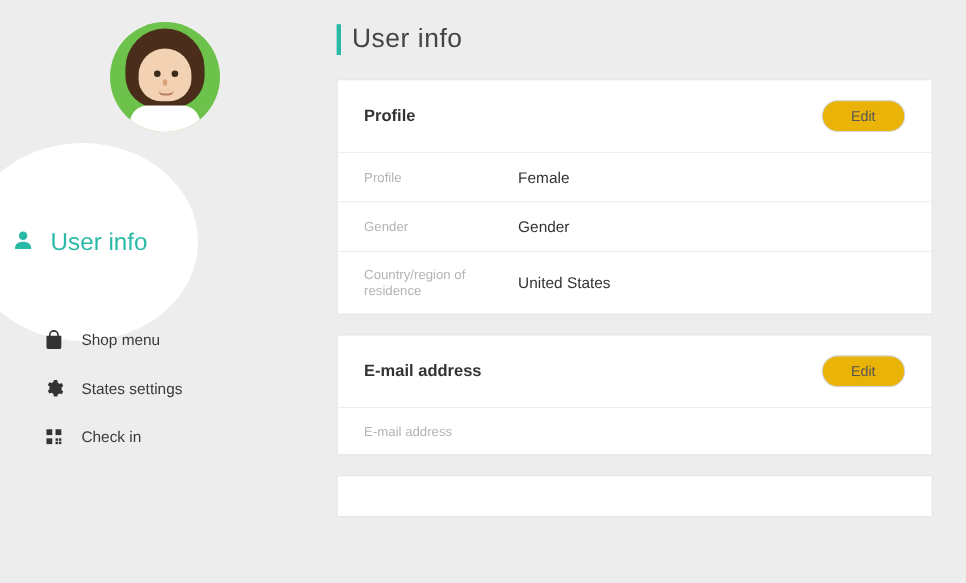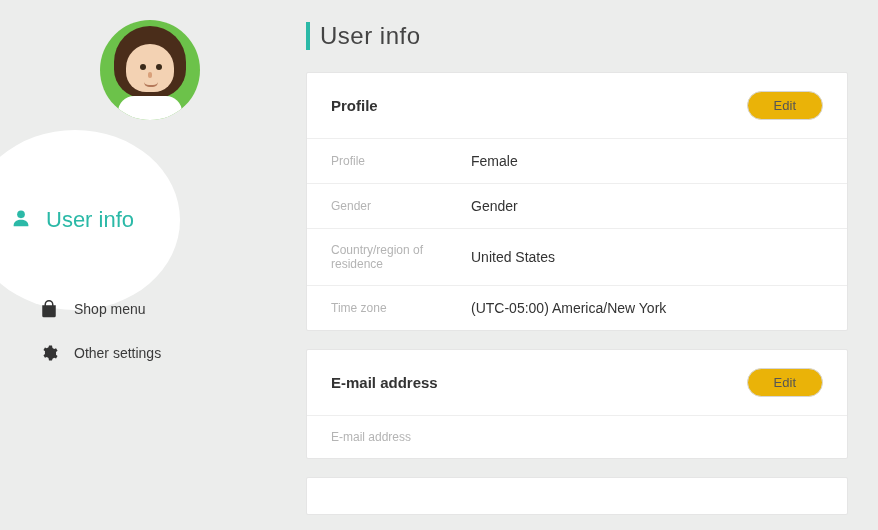--- a/index.html
+++ b/index.html
@@ -187,21 +187,35 @@
             </svg>
         </span>
         <span class="label">Shop menu</span>
       </div>
       <div class="nav-item">
         <span class="icon">
           <svg width="18" height="18" viewBox="0 0 24 24" fill="currentColor">
               <path d="M12 8a4 4 0 100 8 4 4 0 000-8zm9.4 4a7.5 7.5 0 00-.1-1.3l2.1-1.6-2-3.4-2.5 1a7.6 7.6 0 00-2.2-1.3L16 2h-4l-.7 2.4a7.6 7.6 0 00-2.2 1.3l-2.5-1-2 3.4 2.1 1.6A7.5 7.5 0 006.6 12c0 .4 0 .9.1 1.3L4.6 14.9l2 3.4 2.5-1c.7.5 1.4 1 2.2 1.3L12 22h4l.7-2.4c.8-.3 1.5-.8 2.2-1.3l2.5 1 2-3.4-2.1-1.6c.1-.4.1-.9.1-1.3z"></path>
             </svg>
         </span>
-        <span class="label">Other settings</span>
+        <span class="label">States settings</span>
+      </div>
+      <div class="nav-item">
+        <span class="icon">
+          <svg width="18" height="18" viewBox="0 0 24 24" fill="currentColor">
+              <rect x="3" y="3" width="7" height="7"></rect>
+              <rect x="14" y="3" width="7" height="7"></rect>
+              <rect x="3" y="14" width="7" height="7"></rect>
+              <rect x="14" y="14" width="3" height="3"></rect>
+              <rect x="18" y="18" width="3" height="3"></rect>
+              <rect x="14" y="18" width="3" height="3"></rect>
+              <rect x="18" y="14" width="3" height="3"></rect>
+            </svg>
+        </span>
+        <span class="label">Check in</span>
       </div>
     </div>
   </aside>
 
   <main class="main">
     <div class="page-title-row">
       <div class="title-bar"></div>
       <h1 class="page-title">User info</h1>
     </div>
 
@@ -215,24 +229,20 @@
         <div class="v">Female</div>
       </div>
       <div class="row">
         <div class="k">Gender</div>
         <div class="v">Gender</div>
       </div>
       <div class="row">
         <div class="k">Country/region of residence</div>
         <div class="v">United States</div>
       </div>
-      <div class="row">
-        <div class="k">Time zone</div>
-        <div class="v">(UTC-05:00) America/New York</div>
-      </div>
     </section>
 
     <section class="card">
       <div class="card-header">
         <h3>E-mail address</h3>
         <button class="edit-btn">Edit</button>
       </div>
       <div class="row">
         <div class="k">E-mail address</div>
         <div class="v"></div>

